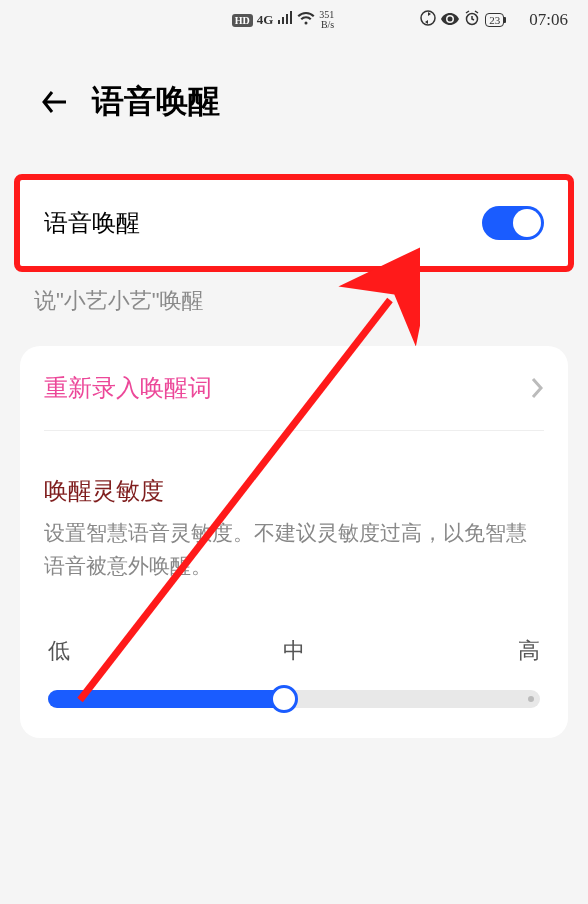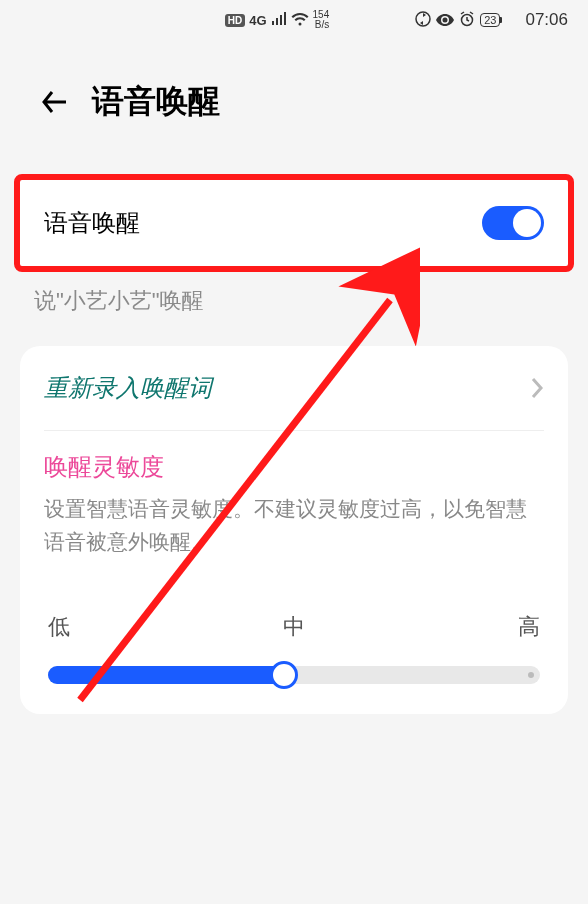--- a/index.html
+++ b/index.html
@@ -14,20 +14,21 @@
     
     .status-bar {
       height: 40px;
       display: flex;
       align-items: center;
       justify-content: flex-end;
       padding: 0 20px;
       gap: 6px;
       font-size: 15px;
       color: #333;
+      font-family: Liberation Serif, serif;
     }
     .status-left {
       display: flex;
       align-items: center;
       gap: 4px;
       margin-right: 80px;
     }
     .status-right {
       display: flex;
       align-items: center;
@@ -129,43 +130,43 @@
       margin: 0 20px;
     }
     .list-row {
       display: flex;
       align-items: center;
       justify-content: space-between;
       padding: 26px 24px;
     }
     .list-label {
       font-size: 24px;
-      color: #0f766e;
-      font-style: italic;
+      color: #ec4899;
     }
     .chevron {
       width: 14px;
       height: 24px;
       stroke: #bbb;
       stroke-width: 3;
       fill: none;
     }
     .divider {
       height: 1px;
       background: #eee;
       margin: 0 24px;
     }
     .section-block {
       padding: 20px 24px 30px 24px;
     }
     .section-title {
       font-size: 24px;
-      color: #ec4899;
+      color: #7f1d1d;
       font-weight: 500;
       margin-bottom: 10px;
+      margin-top: 24px;
     }
     .section-desc {
       font-size: 21px;
       color: #888;
       line-height: 1.55;
     }
     .slider-labels {
       display: flex;
       justify-content: space-between;
       padding: 24px 28px 14px 28px;
@@ -222,21 +223,21 @@
       <svg width="16" height="14" viewBox="0 0 16 14">
           <path d="M1 13h2V9H1zM5 13h2V6H5zM9 13h2V3H9zM13 13h2V0h-2z" fill="#333"></path>
         </svg>
     </span>
     <span>
       <svg width="18" height="14" viewBox="0 0 18 14">
           <path d="M9 13.5a1.5 1.5 0 100-3 1.5 1.5 0 000 3zm-4-4.5a5.5 5.5 0 018 0l1.5-1.5a7.6 7.6 0 00-11 0zm-3-3a9.8 9.8 0 0114 0L17.5 4.5a11.9 11.9 0 00-17 0z" fill="#333"></path>
         </svg>
     </span>
     <span class="net-speed">
-      <div>154</div>
+      <div>351</div>
       <div>B/s</div>
     </span>
   </div>
   <div class="status-right">
     <span>
       <svg width="16" height="16" viewBox="0 0 16 16">
           <circle cx="8" cy="8" r="7" stroke="#333" stroke-width="1.5" fill="none"></circle>
           <path d="M4 8a4 4 0 014-4v2L11 4 8 2v2a4 4 0 00-4 4zm8 0a4 4 0 01-4 4v-2l-3 2 3 2v-2a4 4 0 004-4z" fill="#333"></path>
         </svg>
     </span>

